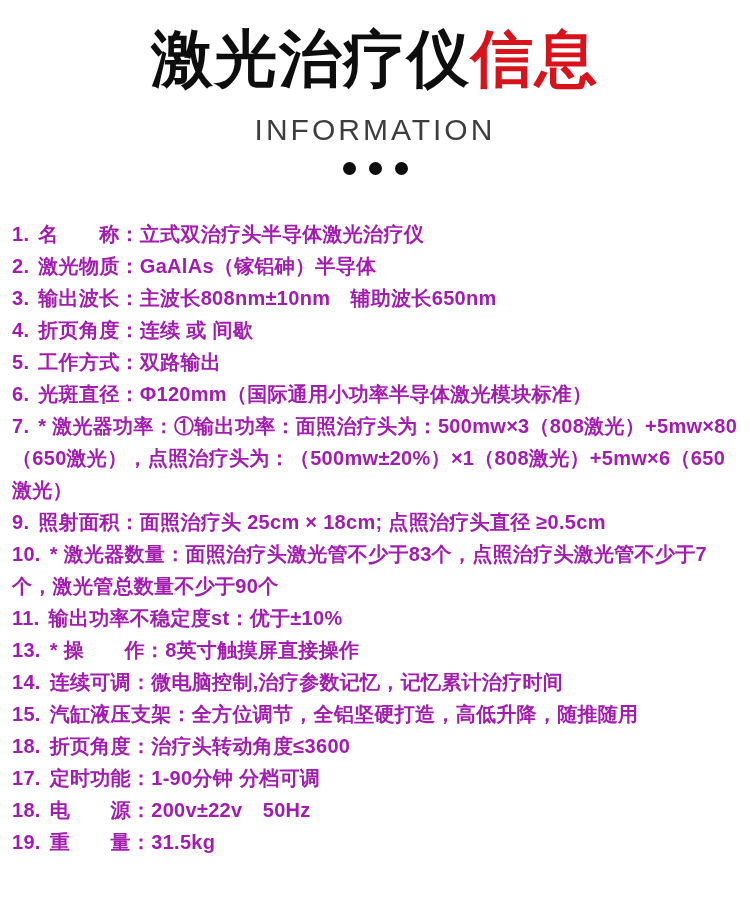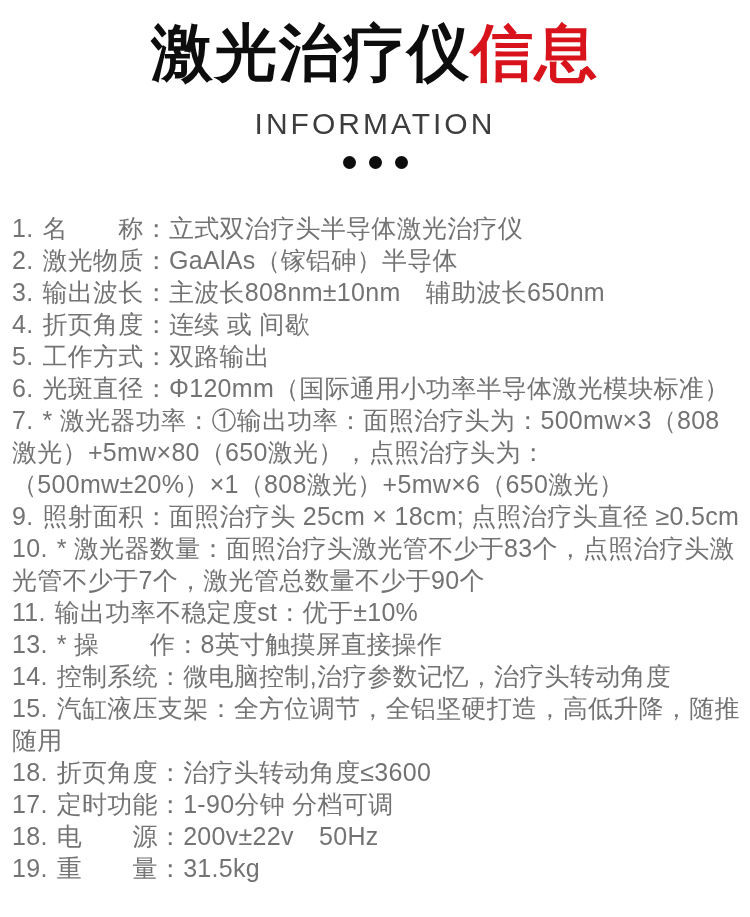--- a/index.html
+++ b/index.html
@@ -4,35 +4,35 @@
 <style>
   :root { --accent:#d9131b; }
   * { box-sizing:border-box; }
   html,body { margin:0; padding:0; }
   body {
     width:750px; height:917px; background:#ffffff; overflow:hidden;
     font-family:"Liberation Sans", sans-serif; color:#0f0f0f;
   }
   .header { text-align:center; padding-top:10px; }
   .title {
-    margin:7px; font-size:62px; font-weight:900; line-height:1.16;
+    margin:13px; font-size:62px; font-weight:900; line-height:1.16;
     letter-spacing:2px; color:#0d0d0d; white-space:nowrap;
   }
   .title .accent { color:var(--accent); }
   .subtitle {
     margin-top:18px; font-size:30px; font-weight:400;
     letter-spacing:3px; color:#3d3d3d;
   }
   .dots { margin-top:15px; display:flex; justify-content:center; gap:13px; }
   .dot { width:13px; height:13px; border-radius:50%; background:#0d0d0d; }
   .spec-list {
     list-style:none; margin:43px 0 0 0; padding:0 10px 0 12px;
   }
   .spec-item {
-    font-size:25px; line-height:32px; font-weight:400; color:#737373;
+    font-size:20px; line-height:32px; font-weight:700; color:#a21caf;
     letter-spacing:0.3px;
   }
   .spec-num { display:inline; margin-right:9px; }
   .spec-text { display:inline; }
 </style>
 </head>
 <body>
 
 <div class="header">
   <h1 class="title"><span>激光治疗仪</span><span class="accent">信息</span></h1>
@@ -49,19 +49,19 @@
   <li class="spec-item"><span class="spec-num">2.</span><span class="spec-text">激光物质：GaAlAs（镓铝砷）半导体</span></li>
   <li class="spec-item"><span class="spec-num">3.</span><span class="spec-text">输出波长：主波长808nm±10nm　辅助波长650nm</span></li>
   <li class="spec-item"><span class="spec-num">4.</span><span class="spec-text">折页角度：连续 或 间歇</span></li>
   <li class="spec-item"><span class="spec-num">5.</span><span class="spec-text">工作方式：双路输出</span></li>
   <li class="spec-item"><span class="spec-num">6.</span><span class="spec-text">光斑直径：Φ120mm（国际通用小功率半导体激光模块标准）</span></li>
   <li class="spec-item"><span class="spec-num">7.</span><span class="spec-text">* 激光器功率：①输出功率：面照治疗头为：500mw×3（808激光）+5mw×80（650激光），点照治疗头为：（500mw±20%）×1（808激光）+5mw×6（650激光）</span></li>
   <li class="spec-item"><span class="spec-num">9.</span><span class="spec-text">照射面积：面照治疗头 25cm × 18cm; 点照治疗头直径 ≥0.5cm</span></li>
   <li class="spec-item"><span class="spec-num">10.</span><span class="spec-text">* 激光器数量：面照治疗头激光管不少于83个，点照治疗头激光管不少于7个，激光管总数量不少于90个</span></li>
   <li class="spec-item"><span class="spec-num">11.</span><span class="spec-text">输出功率不稳定度st：优于±10%</span></li>
   <li class="spec-item"><span class="spec-num">13.</span><span class="spec-text">* 操　　作：8英寸触摸屏直接操作</span></li>
-  <li class="spec-item"><span class="spec-num">14.</span><span class="spec-text">控制系统：微电脑控制,治疗参数记忆，治疗头转动角度</span></li>
+  <li class="spec-item"><span class="spec-num">14.</span><span class="spec-text">连续可调：微电脑控制,治疗参数记忆，记忆累计治疗时间</span></li>
   <li class="spec-item"><span class="spec-num">15.</span><span class="spec-text">汽缸液压支架：全方位调节，全铝坚硬打造，高低升降，随推随用</span></li>
   <li class="spec-item"><span class="spec-num">18.</span><span class="spec-text">折页角度：治疗头转动角度≤3600</span></li>
   <li class="spec-item"><span class="spec-num">17.</span><span class="spec-text">定时功能：1-90分钟 分档可调</span></li>
   <li class="spec-item"><span class="spec-num">18.</span><span class="spec-text">电　　源：200v±22v　50Hz</span></li>
   <li class="spec-item"><span class="spec-num">19.</span><span class="spec-text">重　　量：31.5kg</span></li>
 </ul>
 
 </body></html>

